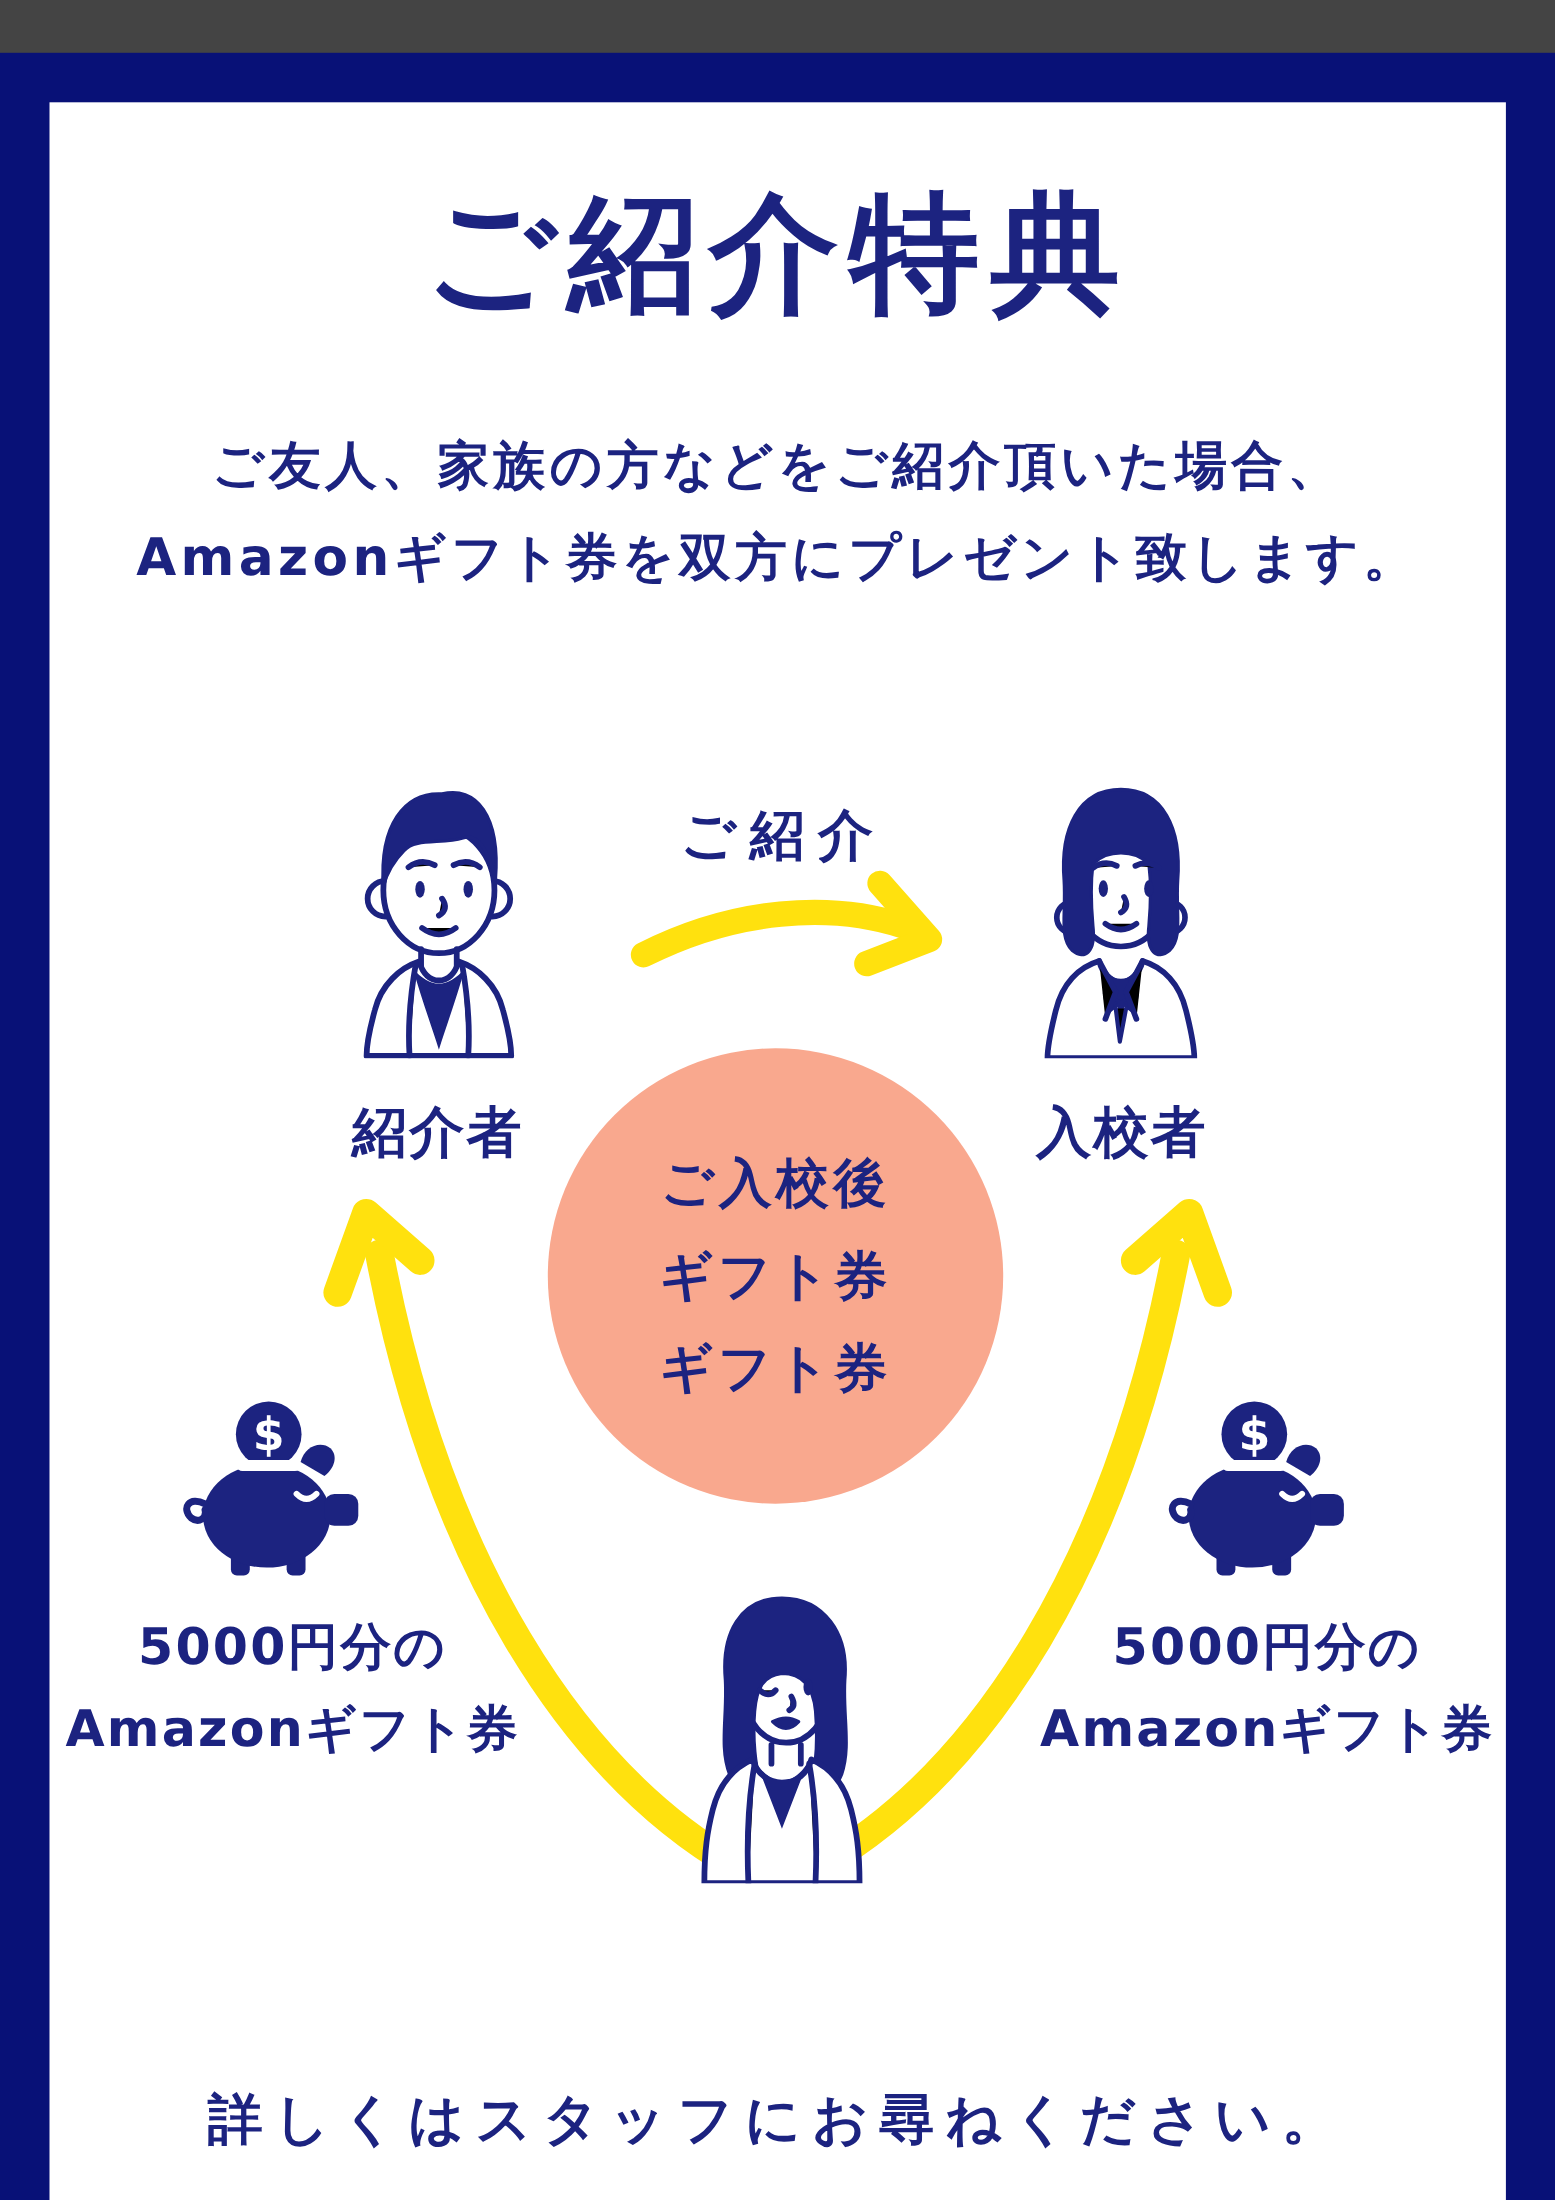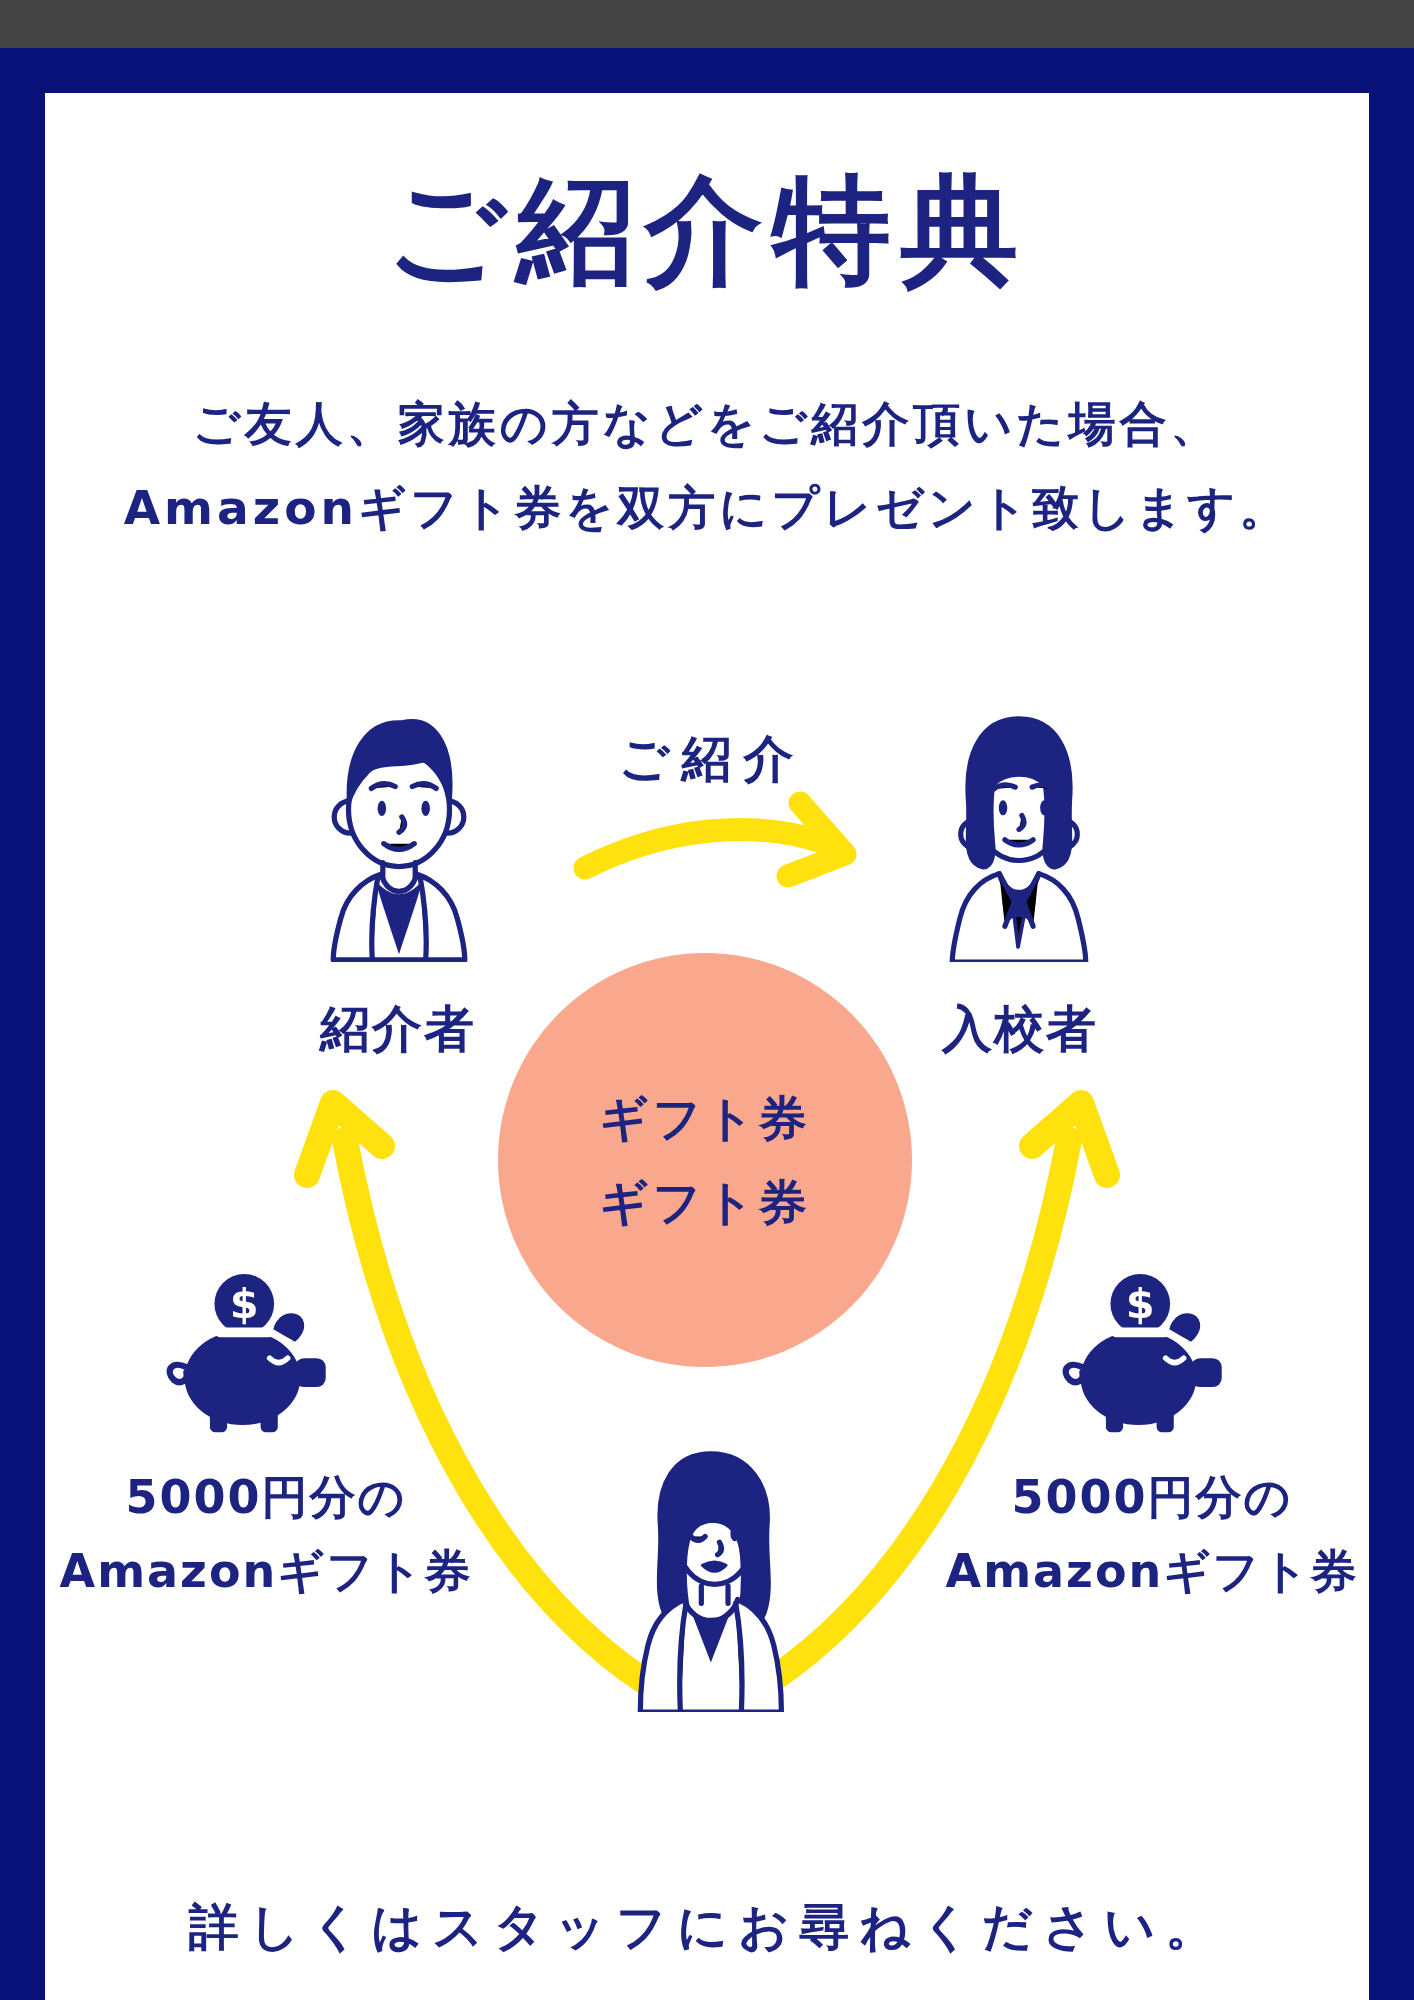--- a/index.html
+++ b/index.html
@@ -54,20 +54,21 @@
   <div class="panel"></div>
 
   <h1 class="title">ご紹介特典</h1>
 
   <div class="subtitle">
     <div>ご友人、家族の方などをご紹介頂いた場合、</div>
     <div>Amazonギフト券を双方にプレゼント致します。</div>
   </div>
 
   <div class="badge">
+    <div>ご入校後</div>
     <div>ギフト券</div>
     <div>ギフト券</div>
   </div>
 
   <svg class="arrows" viewBox="0 0 1414 2000" fill="none">
     <g stroke="#ffe10e" stroke-linecap="round" stroke-linejoin="round">
 
       <g>
         <path d="M585 820 C668 778 755 772 822 794" stroke-width="23"></path>
         <path d="M800 755 L845 806 L788 828" stroke-width="23"></path>

